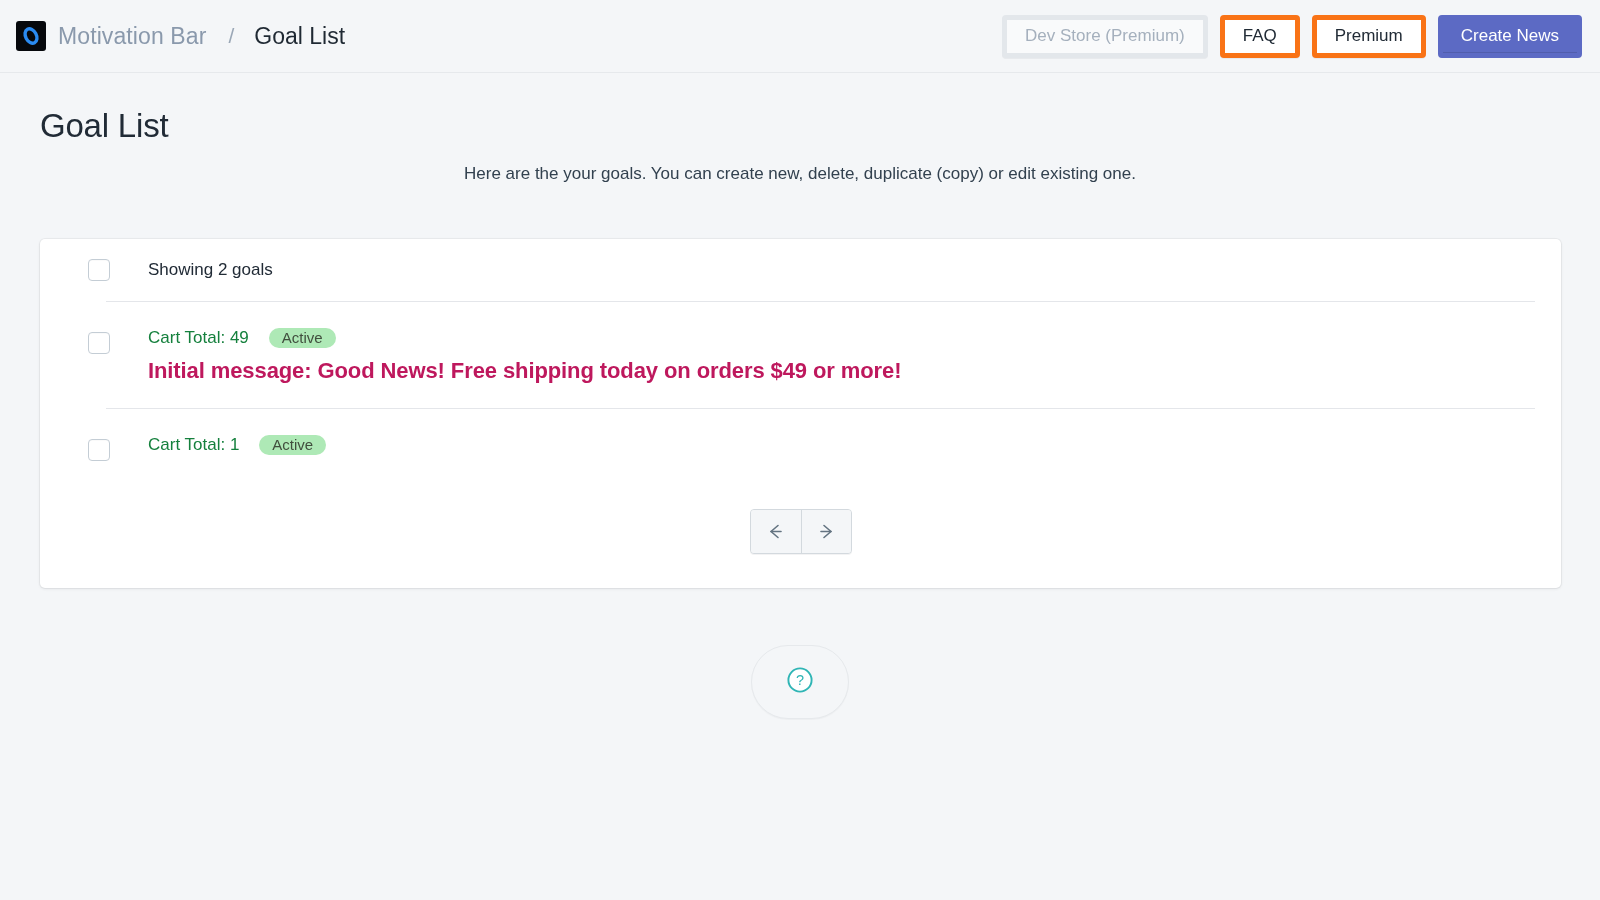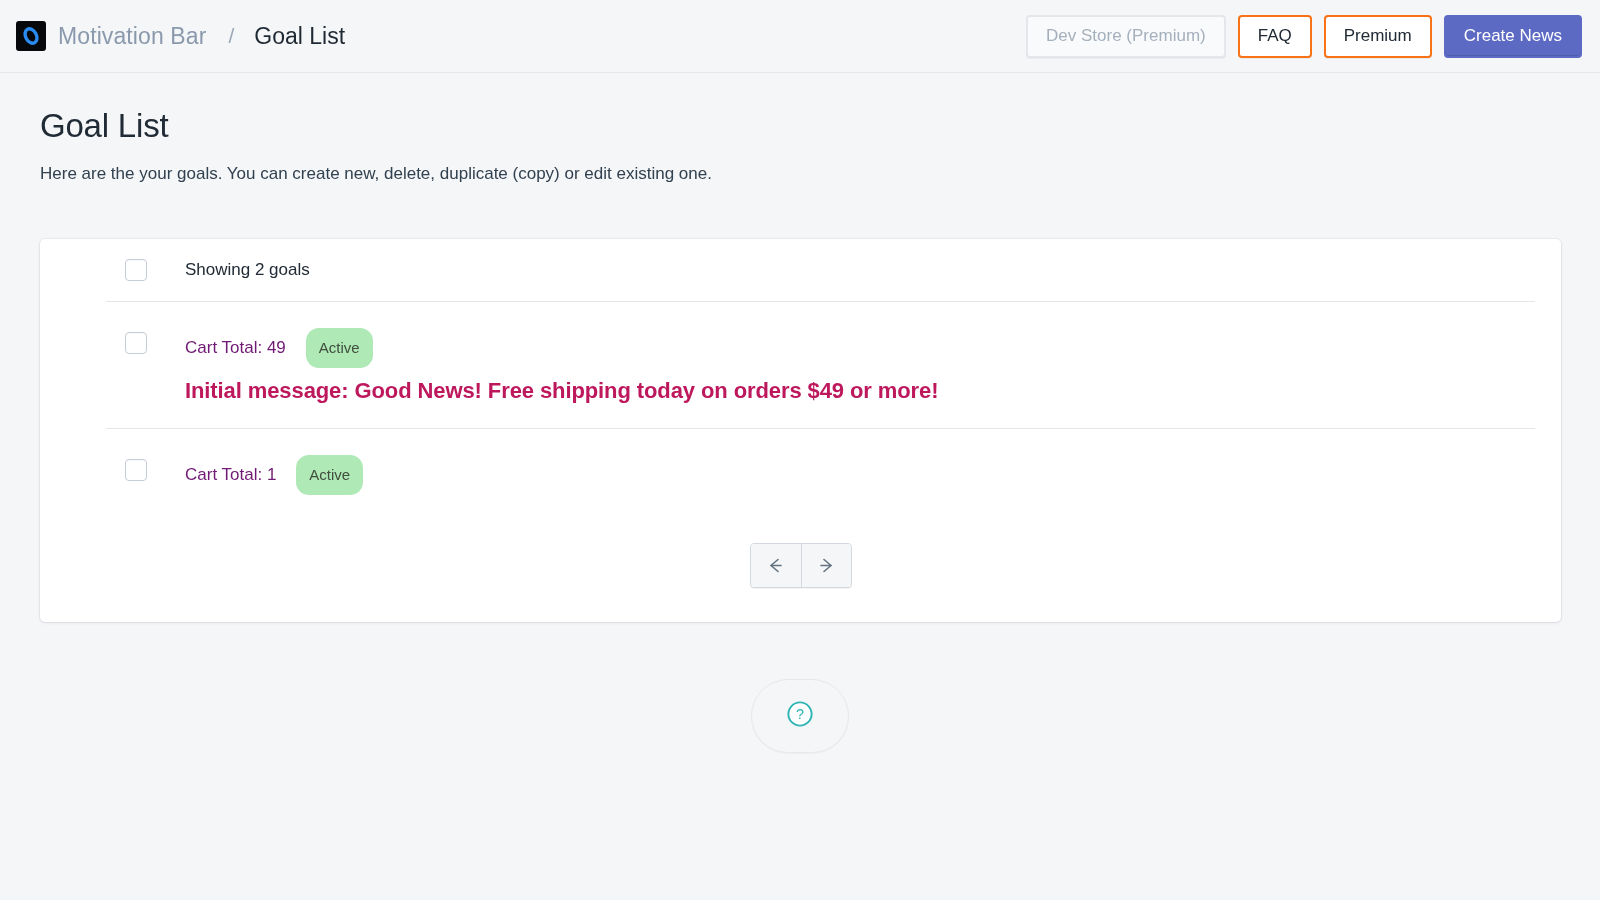--- a/index.html
+++ b/index.html
@@ -68,21 +68,21 @@
     gap: 12px;
   }
 
   .btn {
     height: 43px;
     padding: 0 18px;
     display: inline-flex;
     align-items: center;
     justify-content: center;
     background: #ffffff;
-    border: 2px solid #f97316;
+    border: 5px solid #f97316;
     border-radius: 4px;
     font-size: 17px;
     color: #212b36;
     font-family: inherit;
     white-space: nowrap;
     cursor: pointer;
     box-shadow: 0 1px 0 rgba(22,29,37,0.05);
   }
 
   .btn.disabled {
@@ -109,41 +109,42 @@
     font-weight: 400;
     color: #212b36;
     letter-spacing: -0.2px;
     line-height: 1.15;
   }
 
   .page-subtitle {
     margin-top: 19px;
     font-size: 17px;
     color: #32414f;
+    text-align: center;
   }
 
   
   .card {
     margin-top: 55px;
     background: #ffffff;
     border-radius: 5px;
     box-shadow: 0 0 0 1px rgba(63,63,68,0.05), 0 1px 3px rgba(63,63,68,0.10);
     padding: 0;
     width: 1521px;
   }
 
   .row {
     display: block;
     padding: 0;
   }
 
   .row-inner {
     display: flex;
     align-items: flex-start;
-    padding: 0 24px 0 85px;
+    padding: 0 24px 0 48px;
   }
 
   .checkbox {
     width: 22px;
     height: 22px;
     border: 1px solid #c4cdd5;
     border-radius: 4px;
     background: #ffffff;
     flex: 0 0 auto;
     cursor: pointer;
@@ -177,27 +178,27 @@
   }
 
   .goal-meta {
     display: flex;
     align-items: center;
     gap: 20px;
   }
 
   .goal-label {
     font-size: 17px;
-    color: #701a75;
+    color: #15803d;
   }
 
   .badge {
     display: inline-flex;
     align-items: center;
-    height: 40px;
+    height: 20px;
     padding: 0 13px;
     border-radius: 13px;
     background: #aee9b6;
     color: #414f3e;
     font-size: 15px;
     white-space: nowrap;
   }
 
   .goal-message {
     font-size: 22px;

